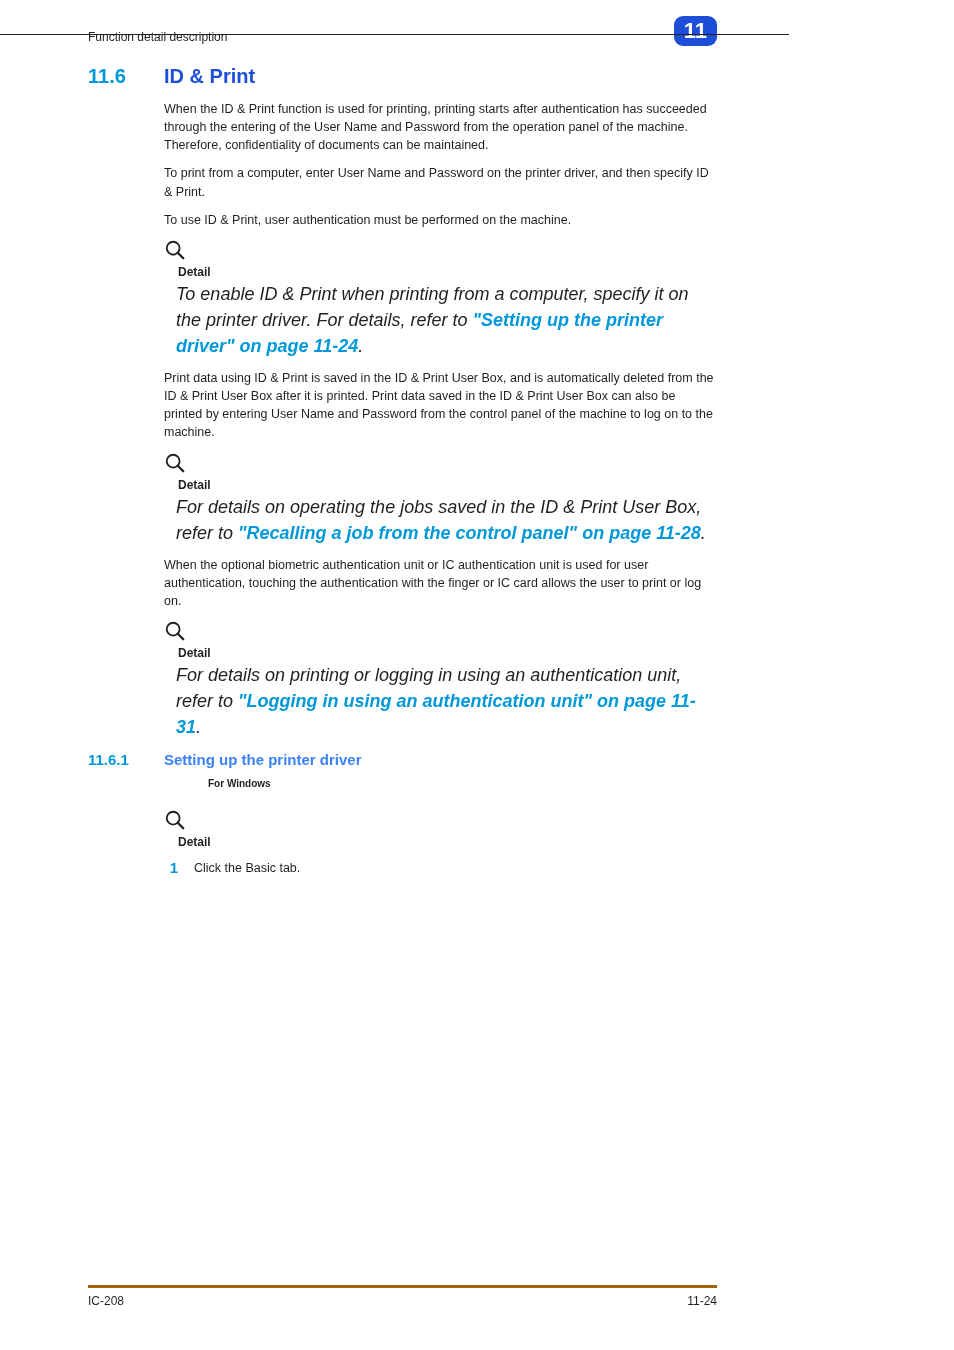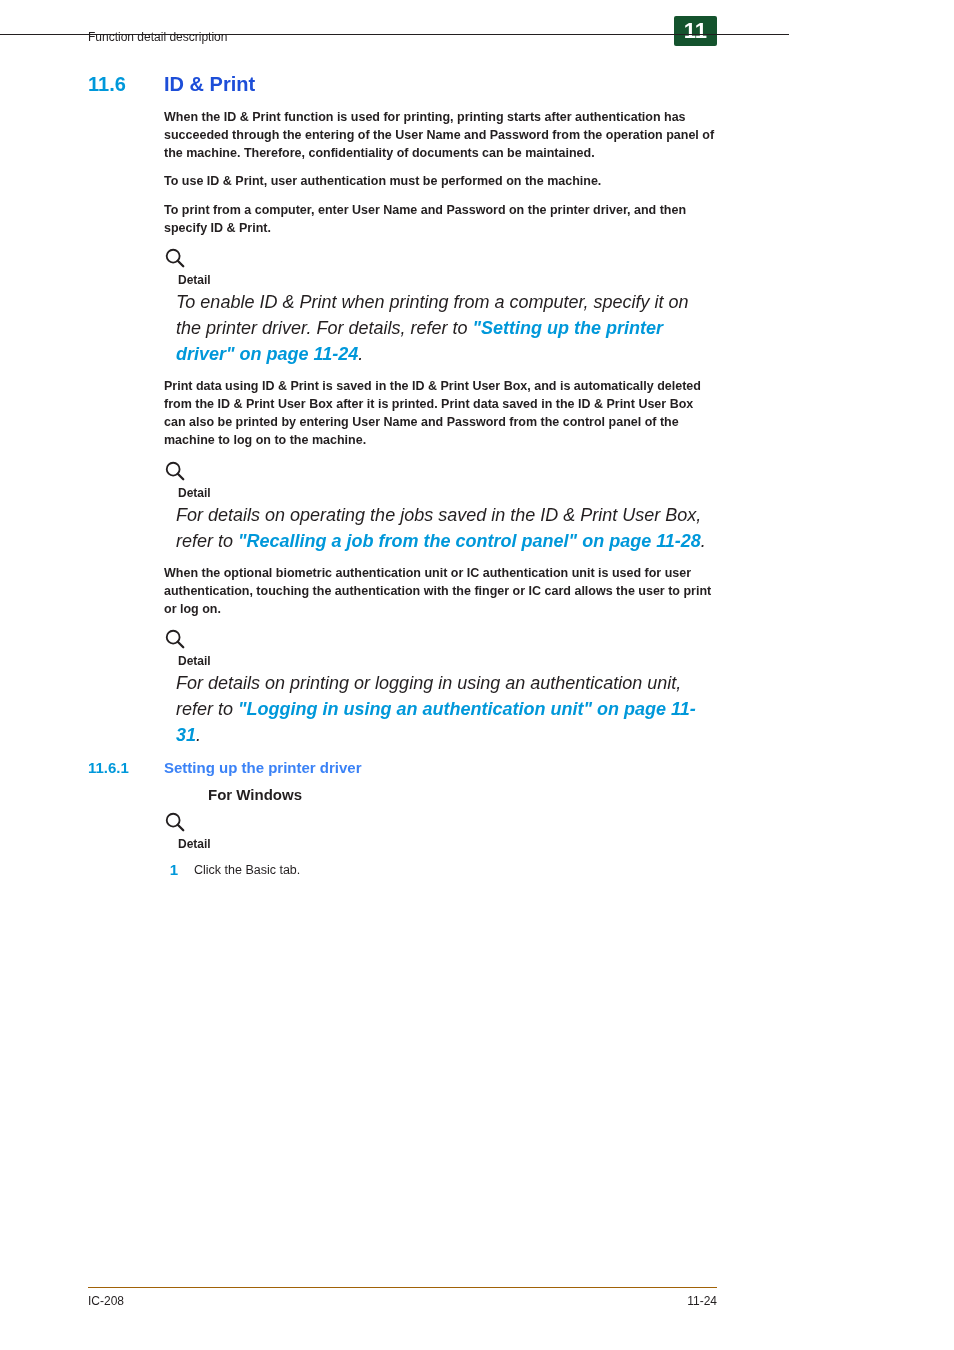--- a/index.html
+++ b/index.html
@@ -1,62 +1,62 @@
 <!DOCTYPE html>
 <html><head>
 <meta charset="utf-8">
 <style>
   * { box-sizing: border-box; margin: 0; padding: 0; }
   html, body { width: 954px; height: 1350px; background: #fff; font-family: Arial, Helvetica, sans-serif; color: #231f20; position: relative; }
   .page { width: 789px; height: 1350px; position: relative; padding-top: 28px; }
   .top-bar { position: absolute; left: 0; right: 0; top: 34px; height: 1px; background: #231f20; }
   .header { position: absolute; top: 14px; left: 88px; right: 72px; display: flex; justify-content: space-between; align-items: flex-end; }
   .running-head { font-size: 12px; }
-  .chapter-box { background: #14532d; color: #fff; font-weight: bold; font-size: 22px; padding: 4px 10px 4px 10px; border-radius: 2px; line-height: 1; position: relative; top: 2px; }
+  .chapter-box { background: #1d4ed8; color: #fff; font-weight: bold; font-size: 22px; padding: 4px 10px 4px 10px; border-radius: 9px; line-height: 1; position: relative; top: 2px; }
   .content { position: absolute; top: 65px; left: 88px; right: 72px; }
-  .h1-row { display: flex; align-items: flex-start; gap: 18px; margin-top: 8px; margin-bottom: 12px; }
+  .h1-row { display: flex; align-items: flex-start; gap: 18px; margin-top: 0; margin-bottom: 12px; }
   .h1-num { color: #0098da; font-weight: bold; font-size: 20px; min-width: 58px; }
   .h1-title { color: #1d4ed8; font-weight: bold; font-size: 20px; }
   .h2-row { display: flex; align-items: baseline; gap: 18px; margin-top: 11px; margin-bottom: 10px; }
   .h2-num { color: #0098da; font-weight: bold; font-size: 15px; min-width: 58px; }
   .h2-title { color: #3b82f6; font-weight: bold; font-size: 15px; }
-  .body-indent { margin-left: 76px; font-weight: bold; }
+  .body-indent { margin-left: 76px; }
   .para { font-size: 12.5px; line-height: 1.45; margin-bottom: 10px; }
   .detail-block { margin-left: 76px; margin-top: 6px; margin-bottom: 10px; }
   .detail-head { display: block; margin-bottom: 2px; }
   .magnifier { width: 22px; height: 22px; display: inline-block; }
   .detail-label { font-weight: bold; font-size: 12px; display: block; margin-left: 14px; margin-top: -2px; margin-bottom: 2px; }
   .detail-text { font-style: italic; font-size: 18px; line-height: 1.45; margin-left: 12px; }
   .link { color: #0098da; font-weight: bold; font-style: italic; }
-  .h4 { font-weight: bold; font-size: 15px; margin-left: 76px; margin-top: 10px; margin-bottom: 8px; padding-left: 44px; }
+  .h4 { font-weight: bold; font-size: 10px; margin-left: 76px; margin-top: 10px; margin-bottom: 20px; padding-left: 44px; }
   .step-row { display: flex; align-items: center; gap: 16px; margin-left: 76px; margin-top: 6px; }
   .step-num { color: #0098da; font-weight: bold; font-size: 15px; min-width: 14px; text-align: right; }
   .step-text { font-size: 12.5px; }
-  .footer { position: absolute; bottom: 42px; left: 88px; right: 72px; border-top: 1px solid #a16207; padding-top: 6px; display: flex; justify-content: space-between; font-size: 12px; }
+  .footer { position: absolute; bottom: 42px; left: 88px; right: 72px; border-top: 3px solid #a16207; padding-top: 6px; display: flex; justify-content: space-between; font-size: 12px; }
 </style>
 </head>
 <body>
 
 <div class="page">
   <div class="header">
     <span class="running-head">Function detail description</span>
     <span class="chapter-box">11</span>
   </div>
   <div class="top-bar"></div>
 
   <div class="content">
 
     <div class="h1-row">
       <span class="h1-num">11.6</span>
       <span class="h1-title">ID &amp; Print</span>
     </div>
 
     <p class="para body-indent">When the ID &amp; Print function is used for printing, printing starts after authentication has succeeded through the entering of the User Name and Password from the operation panel of the machine. Therefore, confidentiality of documents can be maintained.</p>
+    <p class="para body-indent">To print from a computer, enter User Name and Password on the printer driver, and then specify ID &amp; Print.</p>
     <p class="para body-indent">To use ID &amp; Print, user authentication must be performed on the machine.</p>
-    <p class="para body-indent">To print from a computer, enter User Name and Password on the printer driver, and then specify ID &amp; Print.</p>
 
     <div class="detail-block">
       <span class="detail-head">
         <svg class="magnifier" viewBox="0 0 24 24">
             <circle cx="10" cy="10" r="7" fill="none" stroke="#231f20" stroke-width="2"></circle>
             <line x1="15" y1="15" x2="21" y2="21" stroke="#231f20" stroke-width="2.5" stroke-linecap="round"></line>
           </svg>
       </span>
       <span class="detail-label">Detail</span>
       <p class="detail-text">

